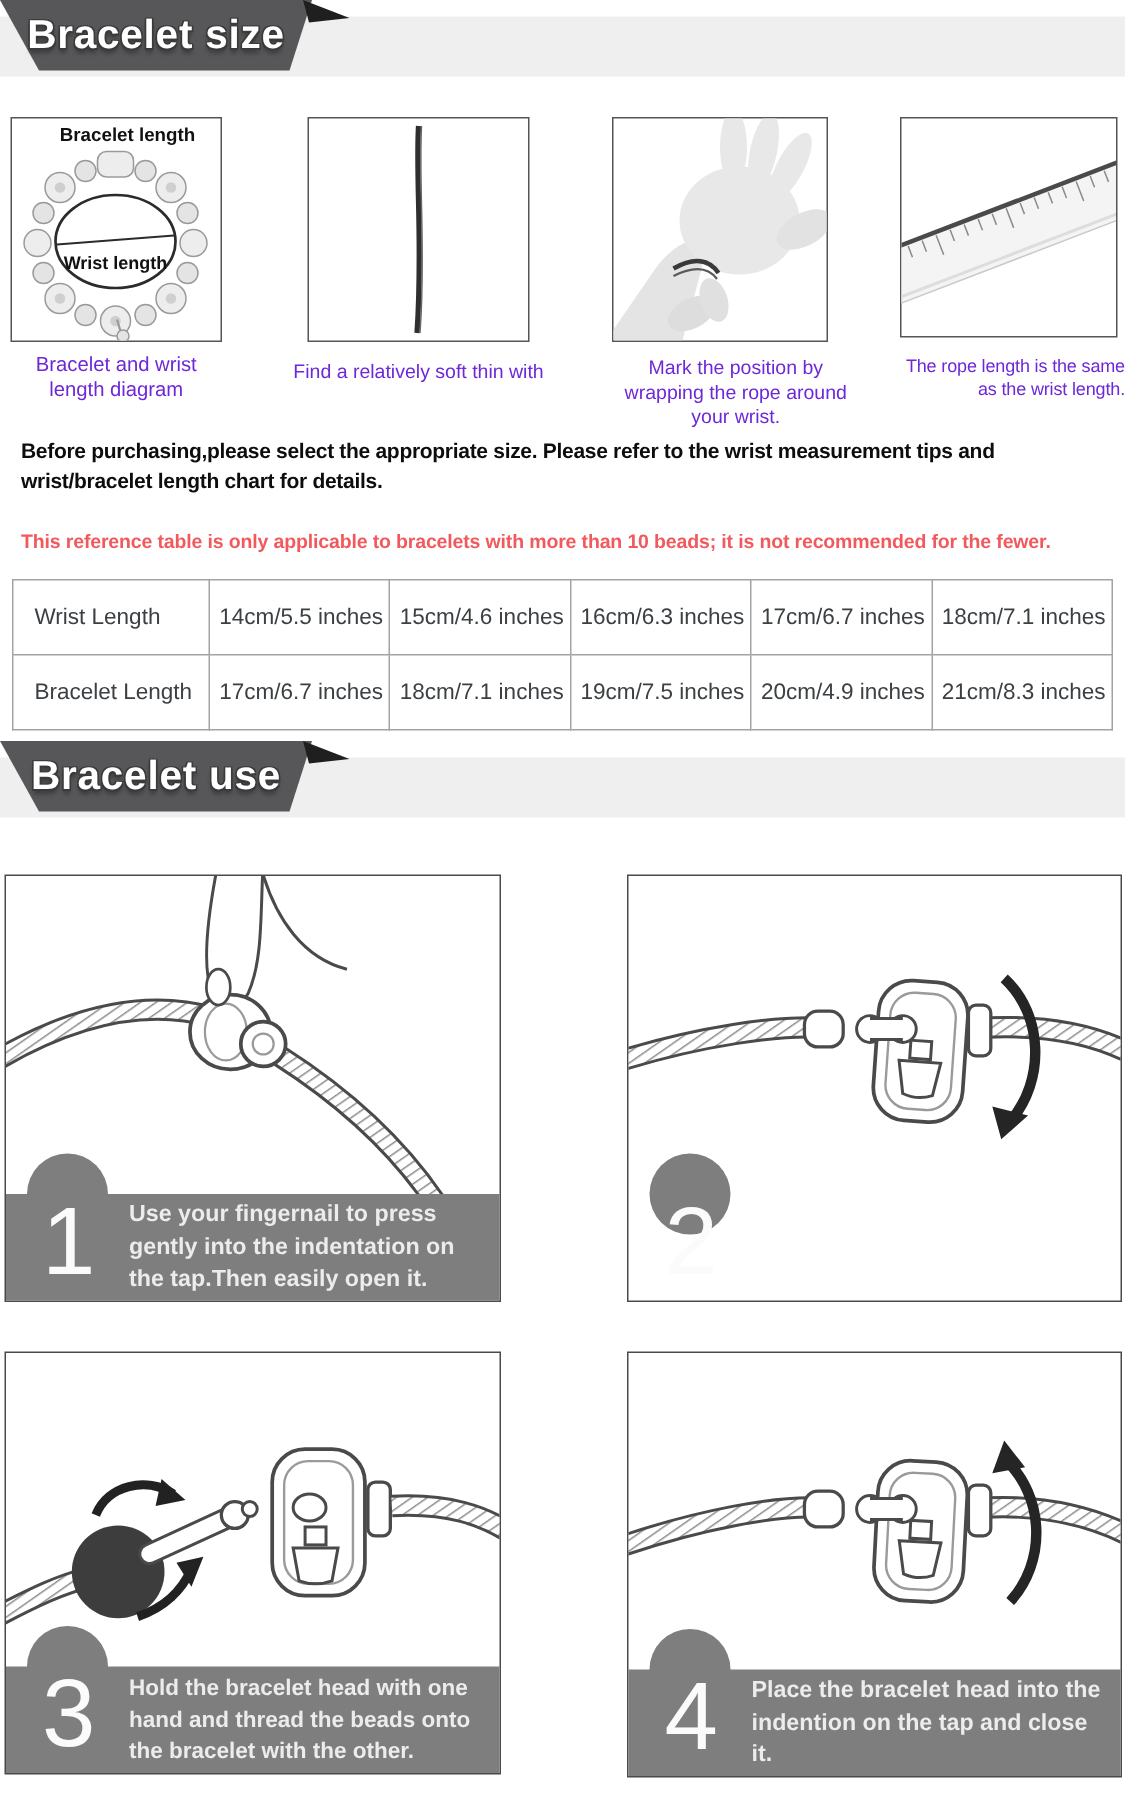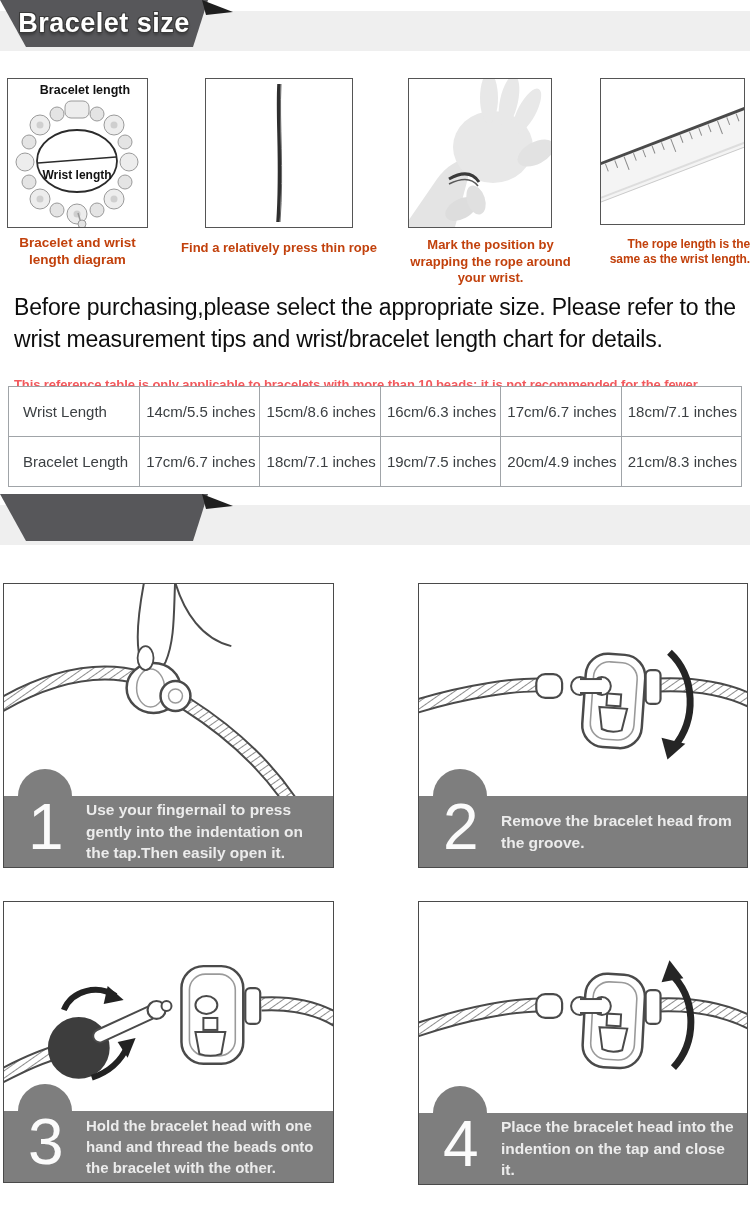--- a/index.html
+++ b/index.html
@@ -14,30 +14,30 @@
   .ribbon-text{
     position:absolute;top:0;left:0;width:208px;height:47px;
     display:flex;align-items:center;justify-content:center;
     color:#ffffff;font-size:27px;font-weight:bold;letter-spacing:.5px;
     text-shadow:-1px -1px 0 #3a3a3a,1px -1px 0 #3a3a3a,-1px 1px 0 #3a3a3a,1px 1px 0 #3a3a3a,0 3px 3px rgba(0,0,0,.35);
   }
   
   .photo-box{position:absolute;background:#fff;border:1px solid #555;box-sizing:border-box;}
   .photo-box svg{display:block;}
   .photo-caption{
-    position:absolute;font-weight:bold;color:#c2410c;font-size:13px;line-height:1.28;
+    position:absolute;font-weight:normal;color:#6d28d9;font-size:13px;line-height:1.28;
   }
   
   .intro{
     position:absolute;left:14px;top:291px;width:724px;
-    font-size:23px;font-weight:normal;color:#0d0d0d;line-height:1.4;letter-spacing:-.2px;
+    font-size:14px;font-weight:bold;color:#0d0d0d;line-height:1.4;letter-spacing:-.2px;
   }
   .note{
     position:absolute;left:14px;top:353px;width:734px;white-space:nowrap;
-    font-size:13px;font-weight:bold;color:#f2595d;letter-spacing:-.1px;margin-top:24px;
+    font-size:13px;font-weight:bold;color:#f2595d;letter-spacing:-.1px;
   }
   
   .size-table{
     position:absolute;left:8px;top:386px;width:734px;border-collapse:collapse;
     font-size:15px;color:#3c4043;
   }
   .size-table td{
     border:1px solid #a0a4a8;height:49px;text-align:right;padding:0 4px;background:#fff;
   }
   .size-table td.rowlabel{text-align:left;padding-left:14px;width:112px;}
@@ -151,33 +151,33 @@
         <line x1="135" y1="60" x2="135" y2="68"></line>
           <line x1="145" y1="60" x2="145" y2="68"></line>
         <line x1="155" y1="60" x2="155" y2="68"></line>
           <line x1="165" y1="60" x2="165" y2="68"></line>
       </g>
     </g>
   </svg>
 </div>
 
 <div class="photo-caption" style="left:7px;top:234px;width:141px;text-align:center;font-size:13.5px;">Bracelet and wrist length diagram</div>
-<div class="photo-caption" style="left:169px;top:240px;width:220px;text-align:center;white-space:nowrap;">Find a relatively press thin rope</div>
+<div class="photo-caption" style="left:169px;top:240px;width:220px;text-align:center;white-space:nowrap;">Find a relatively soft thin with</div>
 <div class="photo-caption" style="left:408px;top:237px;width:165px;text-align:center;">Mark the position by wrapping the rope around your wrist.</div>
 <div class="photo-caption" style="left:598px;top:237px;width:152px;text-align:right;font-size:12px;letter-spacing:-.1px;">The rope length is the same as the wrist length.</div>
 
 <div class="intro">Before purchasing,please select the appropriate size. Please refer to the wrist measurement tips and wrist/bracelet length chart for details.</div>
 <div class="note">This reference table is only applicable to bracelets with more than 10 beads; it is not recommended for the fewer.</div>
 
 <table class="size-table">
   <tbody>
     <tr>
       <td class="rowlabel">Wrist Length</td>
       <td>14cm/5.5 inches</td>
-      <td>15cm/8.6 inches</td>
+      <td>15cm/4.6 inches</td>
       <td>16cm/6.3 inches</td>
       <td>17cm/6.7 inches</td>
       <td>18cm/7.1 inches</td>
     </tr>
     <tr>
       <td class="rowlabel">Bracelet Length</td>
       <td>17cm/6.7 inches</td>
       <td>18cm/7.1 inches</td>
       <td>19cm/7.5 inches</td>
       <td>20cm/4.9 inches</td>
@@ -185,20 +185,21 @@
     </tr>
   </tbody>
 </table>
 
 <div class="section-header" style="top:494px;">
   <div class="ribbon-band"></div>
   <svg class="ribbon-svg" width="240" height="48" viewBox="0 0 240 48">
     <polygon points="0,0 208,0 193,47 26,47" fill="#57575a"></polygon>
     <polygon points="202,0 233,12 206,15" fill="#1f1f1f"></polygon>
   </svg>
+  <div class="ribbon-text">Bracelet use</div>
 </div>
 
 <div class="step-box" style="left:3px;top:583px;width:331px;height:285px;">
   <svg class="step-art" width="329" height="212" viewBox="0 0 330 212">
     <defs>
       <pattern id="h1" width="6" height="6" patternUnits="userSpaceOnUse" patternTransform="rotate(55)">
         <rect width="6" height="6" fill="#ffffff"></rect>
           <line x1="0" y1="0" x2="0" y2="6" stroke="#8c8c8c" stroke-width="2"></line>
       </pattern>
     </defs>
@@ -243,23 +244,20 @@
     <circle cx="162" cy="102" r="9" fill="#ffffff" stroke="#4a4a4a" stroke-width="2"></circle>
     <circle cx="184" cy="102" r="9" fill="#ffffff" stroke="#4a4a4a" stroke-width="2"></circle>
     <rect x="162" y="95" width="22" height="14" fill="#ffffff"></rect>
     <line x1="162" y1="95" x2="184" y2="95" stroke="#4a4a4a" stroke-width="2"></line>
     <line x1="162" y1="109" x2="184" y2="109" stroke="#4a4a4a" stroke-width="2"></line>
     <rect x="228" y="86" width="15" height="34" rx="5" fill="#ffffff" stroke="#4a4a4a" stroke-width="2.2"></rect>
     <path d="M 252,68 C 278,92 280,136 256,164" fill="none" stroke="#252525" stroke-width="7"></path>
     <polygon points="244,154 268,160 250,176" fill="#252525"></polygon>
   </svg>
   <div class="step-bump"></div>
-  <div class="step-bar">
-    <div class="step-text">Remove the bracelet head from the groove.</div>
-  </div>
   <div class="step-num">2</div>
 </div>
 
 <div class="step-box" style="left:3px;top:901px;width:331px;height:282px;">
   <svg class="step-art" width="329" height="211" viewBox="0 0 330 211">
     <defs>
       <pattern id="h3" width="6" height="6" patternUnits="userSpaceOnUse" patternTransform="rotate(55)">
         <rect width="6" height="6" fill="#ffffff"></rect>
           <line x1="0" y1="0" x2="0" y2="6" stroke="#8c8c8c" stroke-width="2"></line>
       </pattern>

